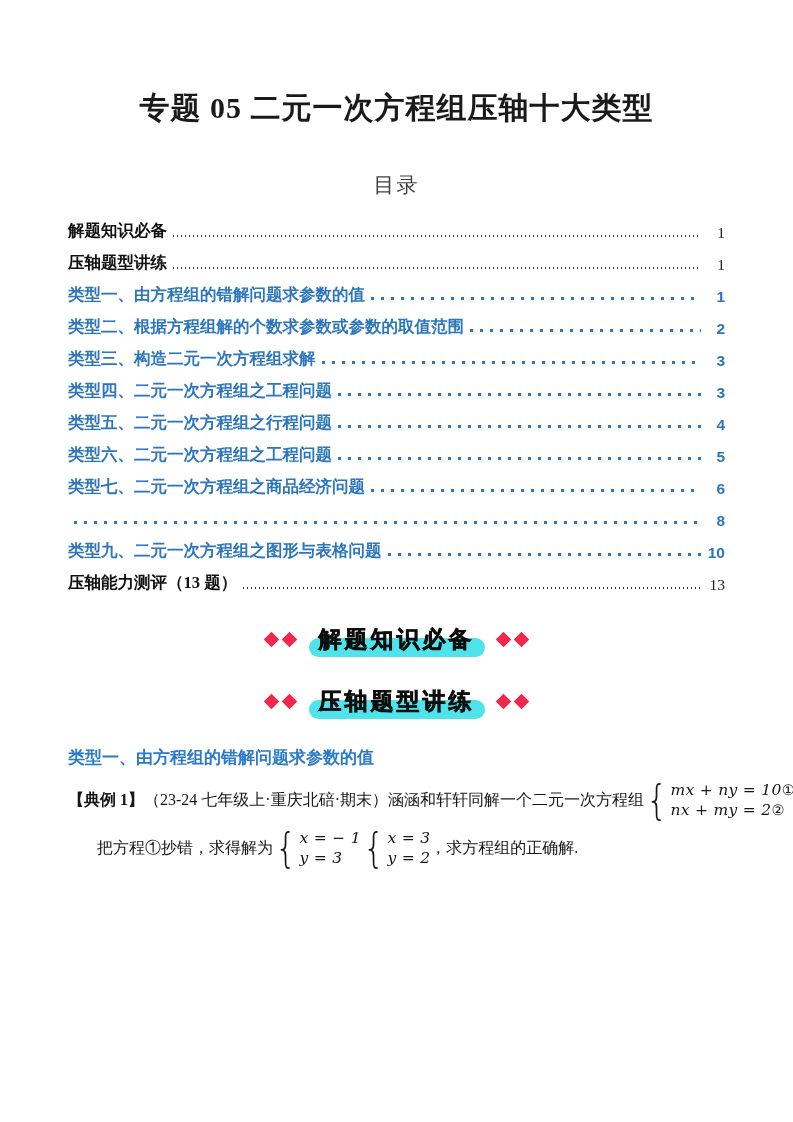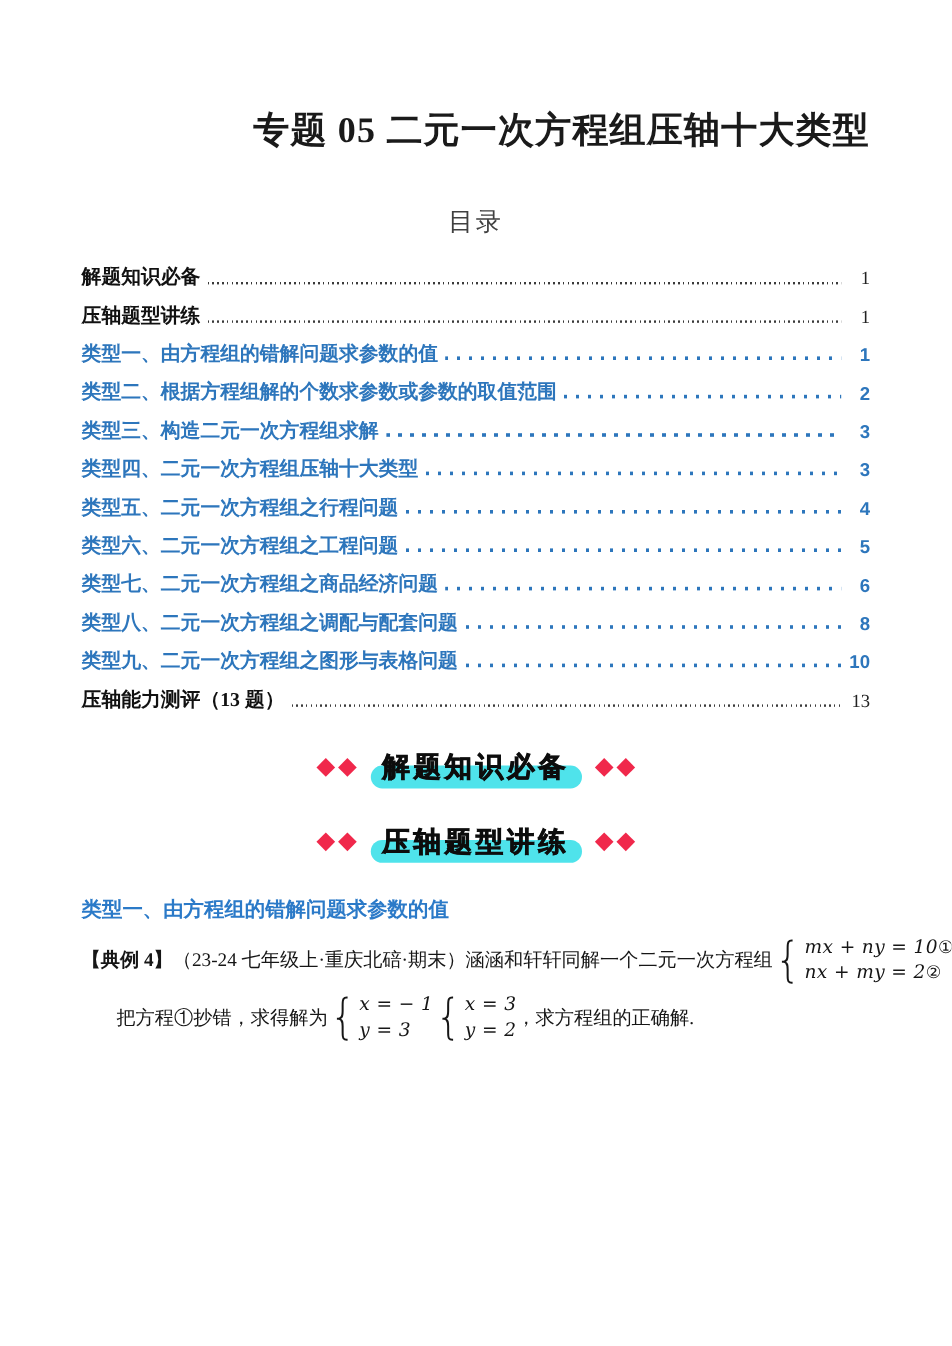--- a/index.html
+++ b/index.html
@@ -10,21 +10,21 @@
     position: relative;
     width: 793px;
     height: 1122px;
     background: #ffffff;
     overflow: hidden;
   }
   .content { padding: 88px 68px 0 68px; }
 
   
   .doc-title {
-    text-align: right;
+    text-align: center;
     font-size: 30px;
     font-weight: 600;
     color: #1a1a1a;
     letter-spacing: 1px;
     font-family: "Liberation Serif", "DejaVu Serif", serif;
   }
 
   
   .toc-title {
     text-align: center;
@@ -179,41 +179,40 @@
         <span class="label">类型二、根据方程组解的个数求参数或参数的取值范围</span>
         <span class="leader"></span>
         <span class="pagenum">2</span>
       </div>
       <div class="toc-row blue">
         <span class="label">类型三、构造二元一次方程组求解</span>
         <span class="leader"></span>
         <span class="pagenum">3</span>
       </div>
       <div class="toc-row blue">
-        <span class="label">类型四、二元一次方程组压轴十大类型</span>
+        <span class="label">类型四、二元一次方程组之工程问题</span>
         <span class="leader"></span>
         <span class="pagenum">3</span>
       </div>
       <div class="toc-row blue">
         <span class="label">类型五、二元一次方程组之行程问题</span>
         <span class="leader"></span>
         <span class="pagenum">4</span>
       </div>
       <div class="toc-row blue">
         <span class="label">类型六、二元一次方程组之工程问题</span>
         <span class="leader"></span>
         <span class="pagenum">5</span>
       </div>
       <div class="toc-row blue">
         <span class="label">类型七、二元一次方程组之商品经济问题</span>
         <span class="leader"></span>
         <span class="pagenum">6</span>
       </div>
       <div class="toc-row blue">
-        <span class="label">类型八、二元一次方程组之调配与配套问题</span>
         <span class="leader"></span>
         <span class="pagenum">8</span>
       </div>
       <div class="toc-row blue">
         <span class="label">类型九、二元一次方程组之图形与表格问题</span>
         <span class="leader"></span>
         <span class="pagenum">10</span>
       </div>
       <div class="toc-row black">
         <span class="label">压轴能力测评（13 题）</span>
@@ -249,21 +248,21 @@
       <span class="diamond-pair">
         <i class="diamond"></i>
         <i class="diamond"></i>
       </span>
     </div>
 
     <div class="section-heading">类型一、由方程组的错解问题求参数的值</div>
 
     <div class="example">
       <div class="ex-line ex-line1">
-        <span class="bold">【典例 4】</span>
+        <span class="bold">【典例 1】</span>
           <span>（23-24 七年级上·重庆北碚·期末）涵涵和轩轩同解一个二元一次方程组</span>
           <span class="sys">
             <span class="brace">{</span>
             <span class="eqs">
               <span class="eq"><span class="body">mx + ny = 10</span><span class="tag">①</span></span>
               <span class="eq"><span class="body">nx + my = 2</span><span class="tag">②</span></span>
             </span>
           </span>
       </div>
       <div class="ex-line ex-line2">

